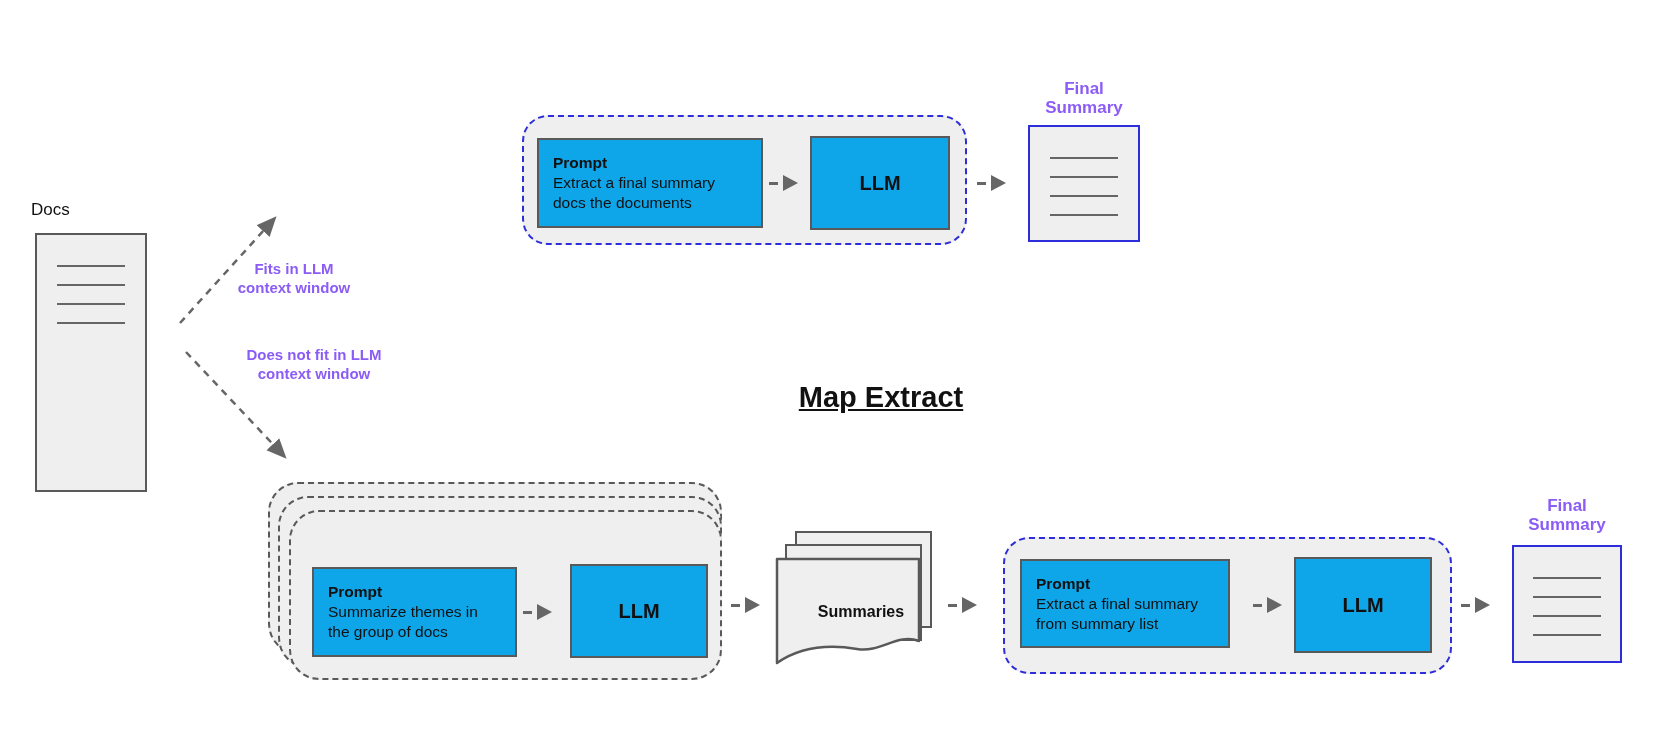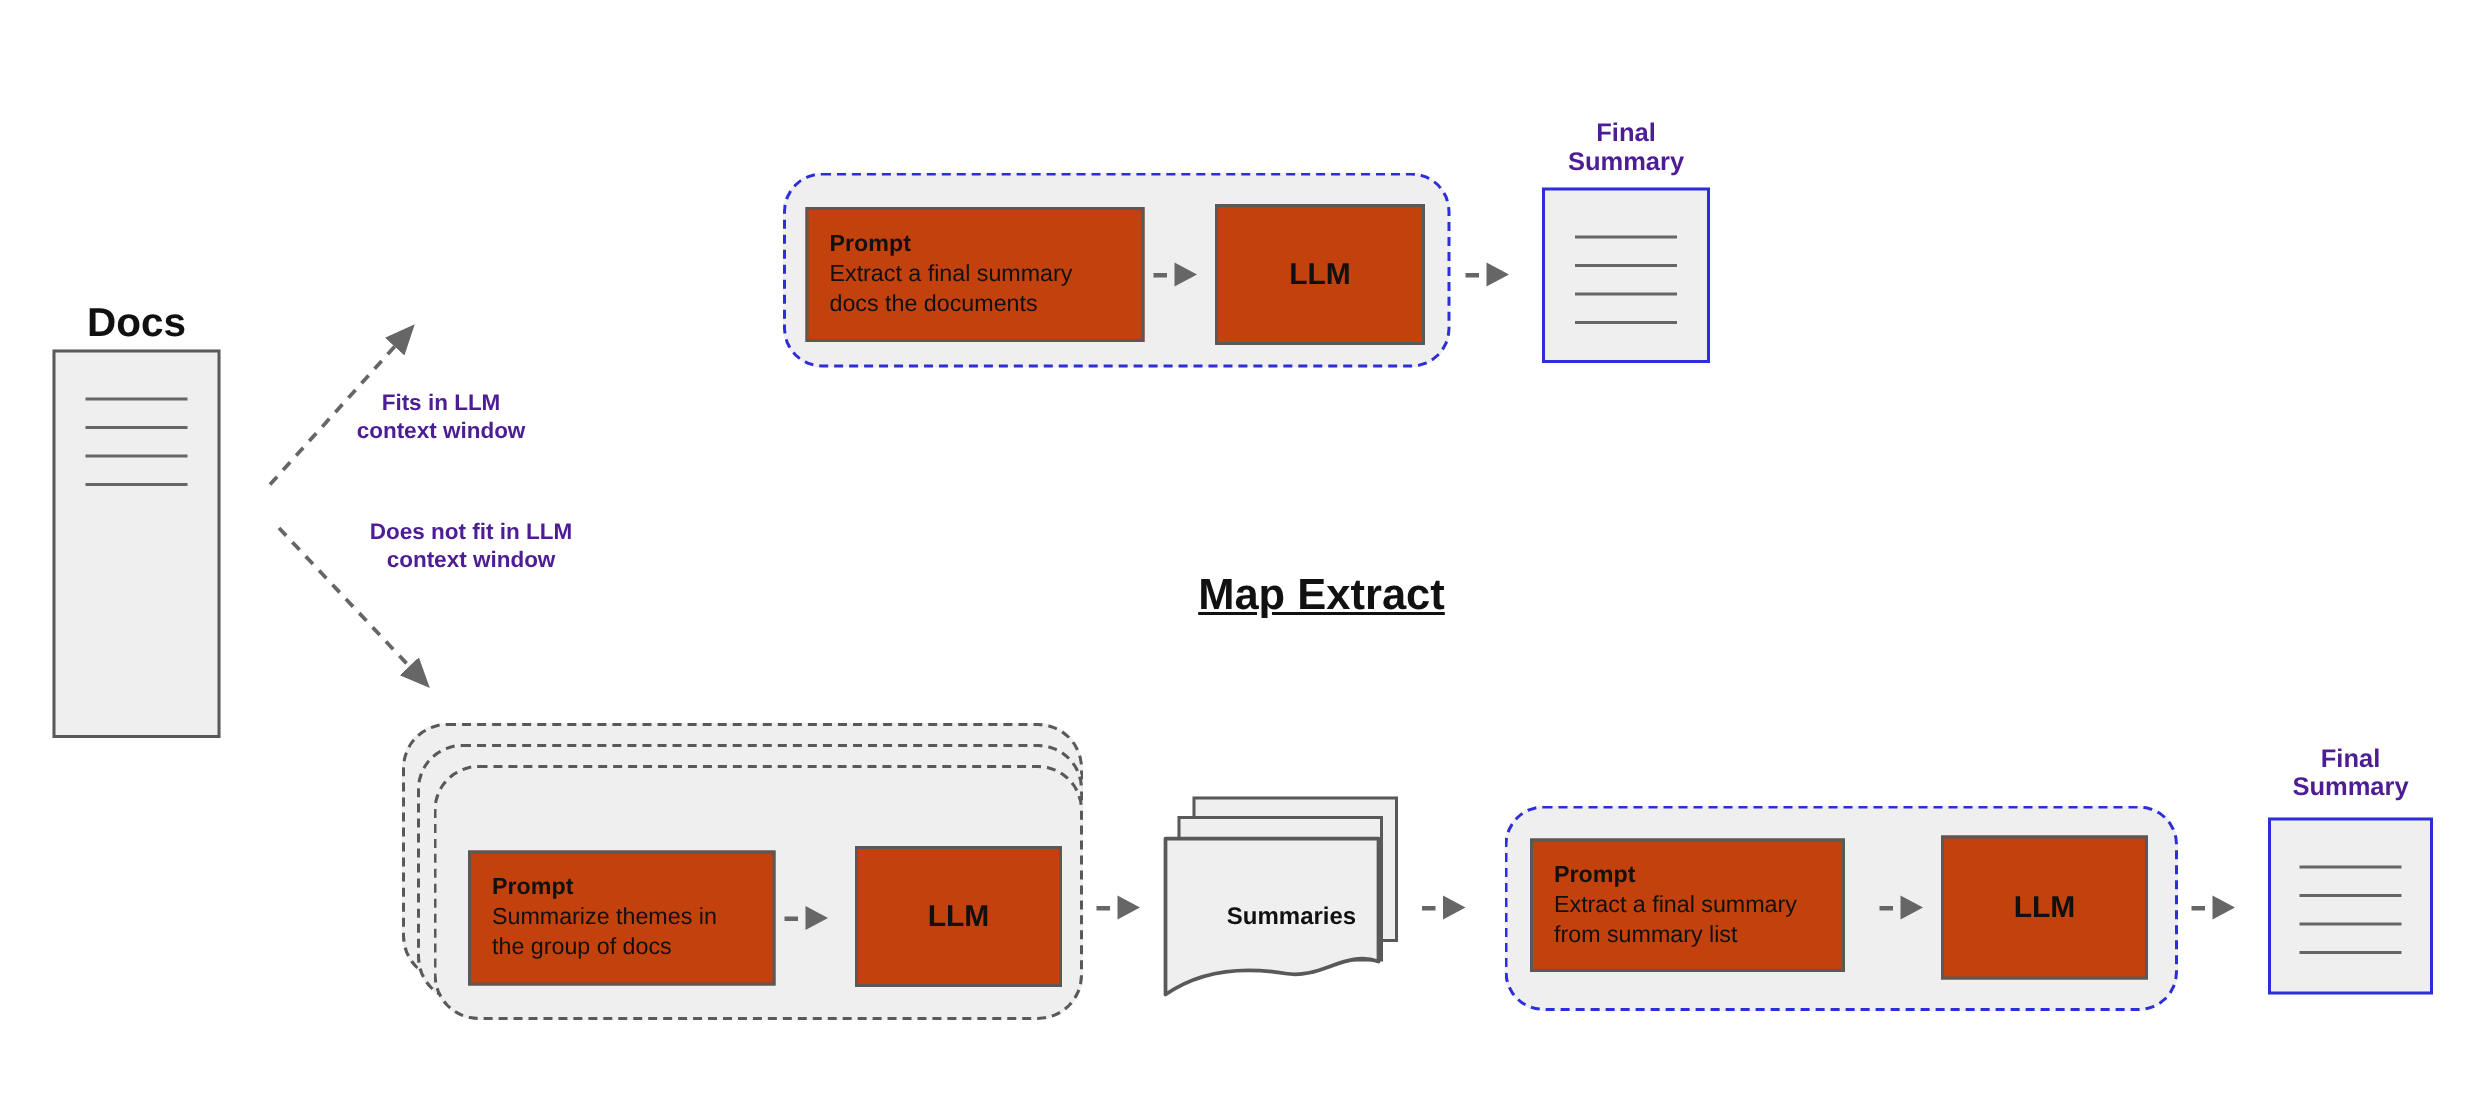--- a/index.html
+++ b/index.html
@@ -1,41 +1,41 @@
 <!DOCTYPE html>
 <html><head>
 <meta charset="utf-8">
 <style>
   html,body{margin:0;padding:0;background:#ffffff;}
   body{font-family:"Liberation Sans","DejaVu Sans",sans-serif;color:#111;}
   .canvas{position:relative;width:1655px;height:737px;background:#ffffff;overflow:hidden;}
   .abs{position:absolute;}
   .title{position:absolute;font-weight:bold;text-decoration:underline;text-align:center;color:#111;}
-  .hlabel{position:absolute;font-weight:bold;text-align:center;font-size:15px;line-height:19px;color:#4c1d95;}
-  .node{position:absolute;background:#c2410c;border:2px solid #595959;box-sizing:border-box;}
+  .hlabel{position:absolute;font-weight:bold;text-align:center;font-size:15px;line-height:19px;color:#8b5cf6;}
+  .node{position:absolute;background:#0ea5e9;border:2px solid #595959;box-sizing:border-box;}
   .prompt-node{display:flex;flex-direction:column;justify-content:center;padding:0 10px 0 14px;font-size:15.5px;line-height:20px;}
   .prompt-title{font-weight:bold;}
   .llm-node{display:flex;align-items:center;justify-content:center;font-weight:bold;font-size:20px;}
   .group{position:absolute;background:#efefef;border:2px dashed #2d2dd9;border-radius:26px;box-sizing:border-box;}
   .group.gray{border-color:#595959;border-radius:30px;}
   .doc{position:absolute;background:#efefef;border:2px solid #595959;box-sizing:border-box;display:flex;flex-direction:column;align-items:center;padding-top:30px;gap:17px;}
   .doc.blue{border-color:#2d2dd9;}
   .doc-line{width:68px;height:0;border-top:2px solid #666;}
   .harrow{position:absolute;display:flex;align-items:center;}
   .harrow .d{width:9px;height:0;border-top:3px solid #666;margin-right:5px;}
   .harrow .t{width:0;height:0;border-top:8px solid transparent;border-bottom:8px solid transparent;border-left:15px solid #666;}
   .sheet{position:absolute;background:#efefef;border:2px solid #595959;box-sizing:border-box;}
   .sheet-label{position:absolute;font-weight:bold;font-size:16px;text-align:center;color:#111;}
 </style>
 </head>
 <body>
 
 <div class="canvas">
 
-  <div class="abs" style="left:31px;top:200px;width:120px;font-size:27px;font-weight:bold;text-align:center;">Docs</div>
+  <div class="abs" style="left:31px;top:200px;width:120px;font-size:17px;font-weight:normal;text-align:left;">Docs</div>
   <div class="doc" style="left:35px;top:233px;width:112px;height:259px;">
     <div class="doc-line"></div>
     <div class="doc-line"></div>
     <div class="doc-line"></div>
     <div class="doc-line"></div>
   </div>
 
   <svg class="abs" style="left:150px;top:190px;" width="170" height="290">
     <defs>
       <marker id="ah" markerWidth="10" markerHeight="10" refX="6.5" refY="3.5" orient="auto">

